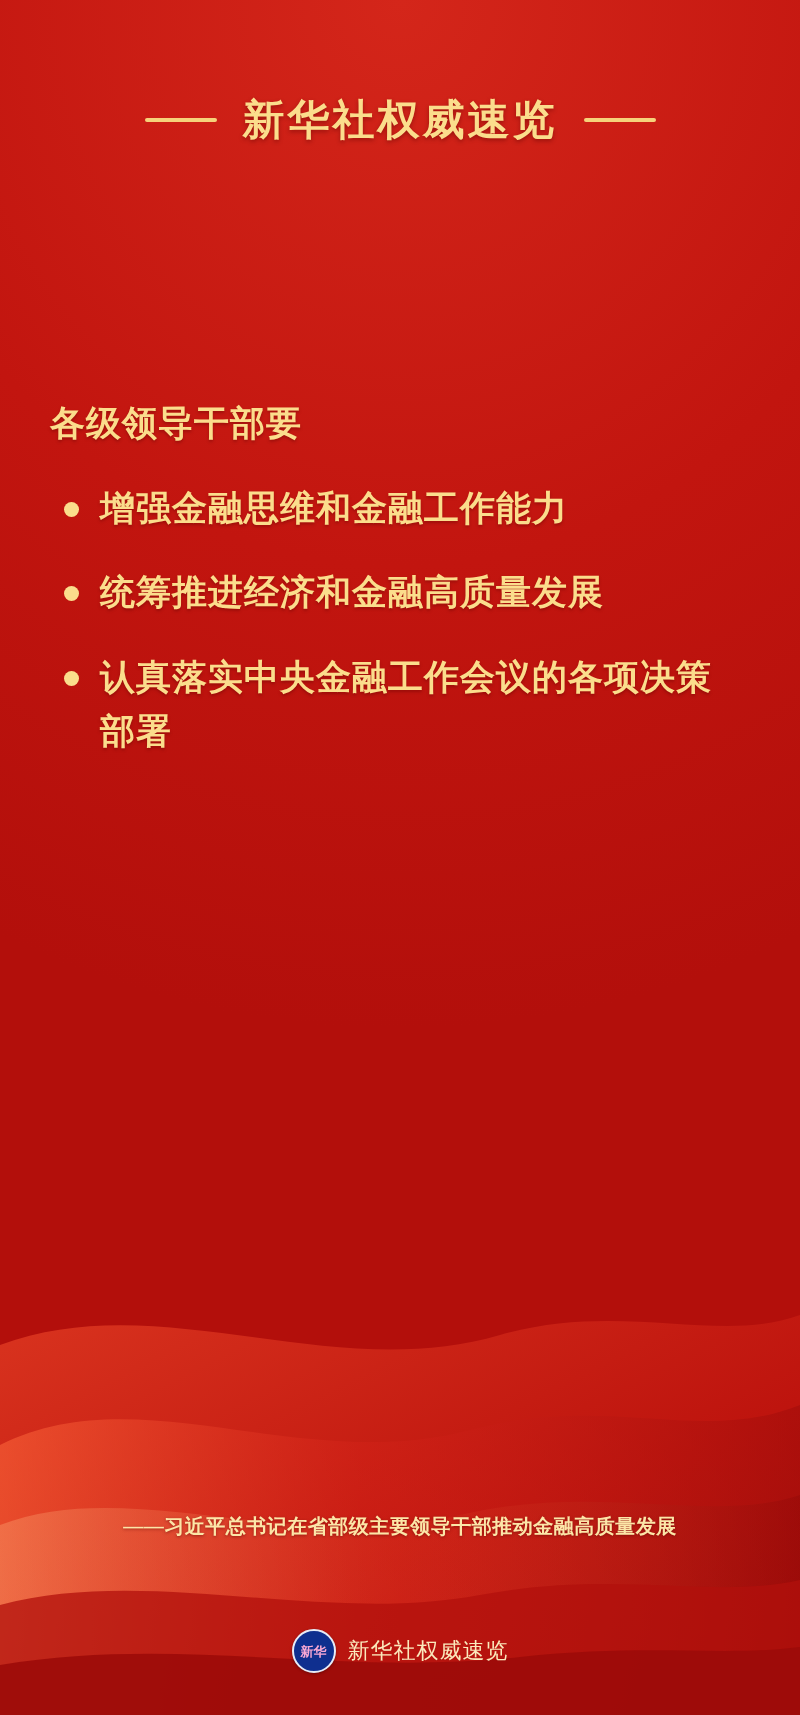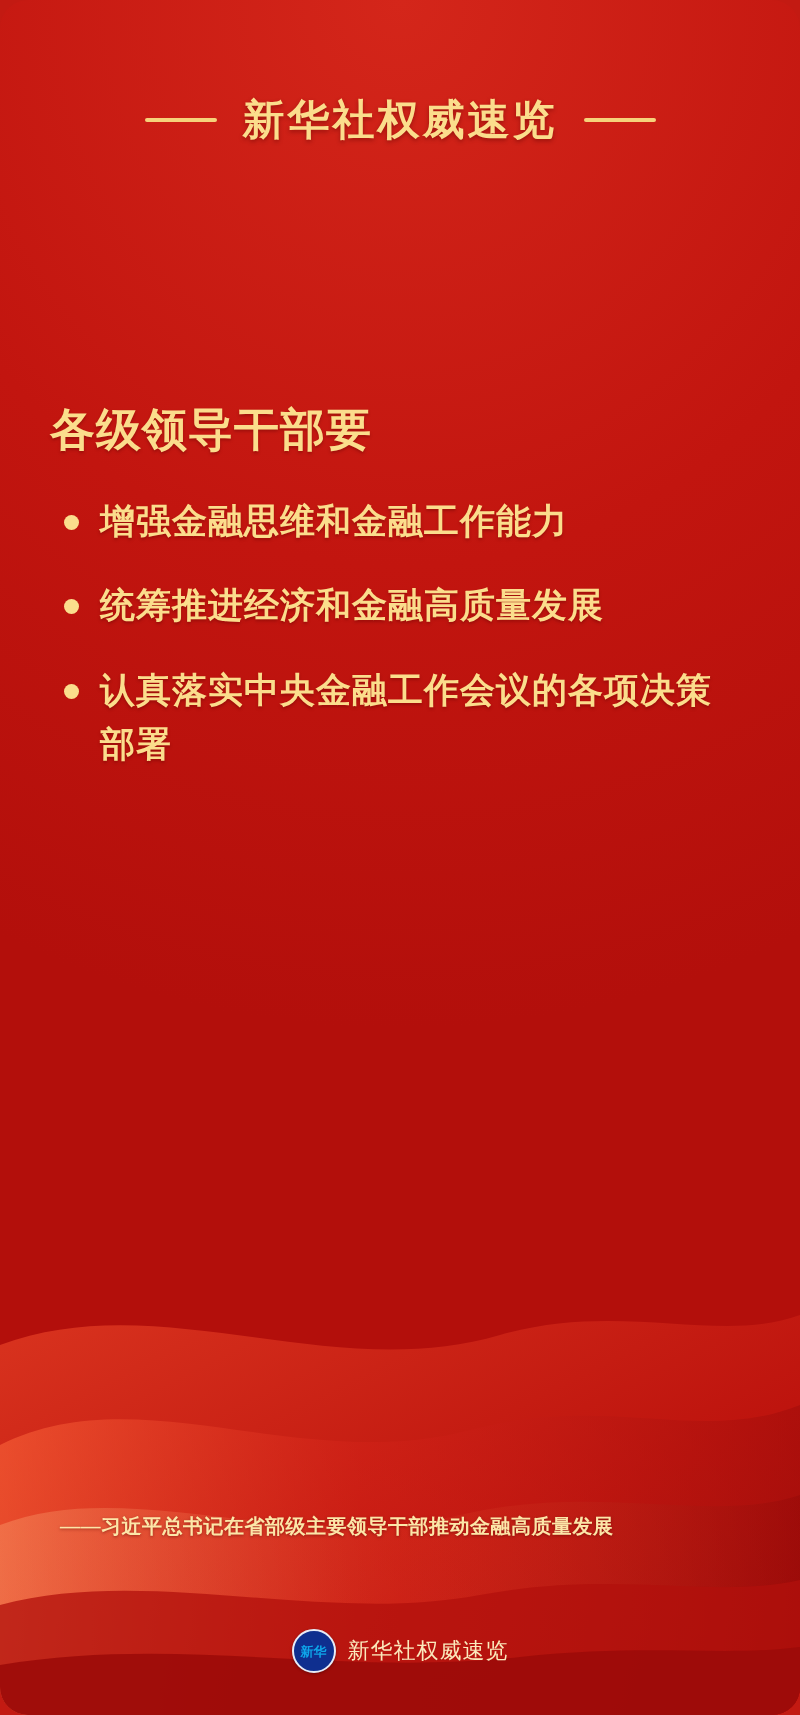--- a/index.html
+++ b/index.html
@@ -15,21 +15,20 @@
     font-family: "Liberation Serif", "DejaVu Serif", serif;
   }
 
   .poster {
     position: absolute;
     inset: 0;
     background:
       radial-gradient(ellipse 120% 60% at 50% 0%, #d4261a 0%, #c2150f 55%, #b30f0b 100%),
       linear-gradient(180deg, #c8180f 0%, #bb1210 60%, #a90d0a 100%);
     overflow: hidden;
-    border-radius: 28px;
   }
 
   
   .drape {
     position: absolute;
     left: 0; right: 0; bottom: 0;
     height: 520px;
     pointer-events: none;
   }
   .drape svg { display: block; width: 100%; height: 100%; }
@@ -61,21 +60,21 @@
 
   .content {
     position: absolute;
     top: 400px;
     left: 50px;
     right: 50px;
   }
   .lede {
     font-family: "Liberation Sans", sans-serif;
     font-weight: bold;
-    font-size: 45px;
+    font-size: 35px;
     color: #fbdd8c;
     letter-spacing: 1px;
     margin-bottom: 34px;
     text-shadow: 0 2px 3px rgba(90,0,0,.35);
   }
   .bullet-list {
     list-style: none;
     margin: 6px;
     padding: 0;
   }
@@ -100,21 +99,21 @@
     height: 15px;
     border-radius: 50%;
     background: #fbdd8c;
   }
 
   .source {
     position: absolute;
     left: 60px;
     right: 60px;
     bottom: 170px;
-    text-align: left;
+    text-align: center;
     font-family: "Liberation Serif", serif;
     font-weight: bold;
     font-size: 20px;
     line-height: 1.85;
     color: #fce6a8;
     letter-spacing: .5px;
     text-shadow: 0 1px 3px rgba(90,0,0,.5);
   }
 
   .footer {
@@ -133,21 +132,21 @@
     background: #0f2f8f;
     border: 2px solid #e7ecf7;
     display: flex;
     align-items: center;
     justify-content: center;
     position: relative;
     flex: none;
     box-shadow: 0 1px 3px rgba(0,0,0,.3);
   }
   .logo .mark {
-    color: #0ea5e9;
+    color: #f9a8d4;
     font-family: "Liberation Sans", sans-serif;
     font-size: 13px;
     font-weight: bold;
     line-height: 1;
   }
   .footer-text {
     font-family: "Liberation Sans", sans-serif;
     font-size: 22px;
     color: #fbe9bc;
     letter-spacing: 1px;

